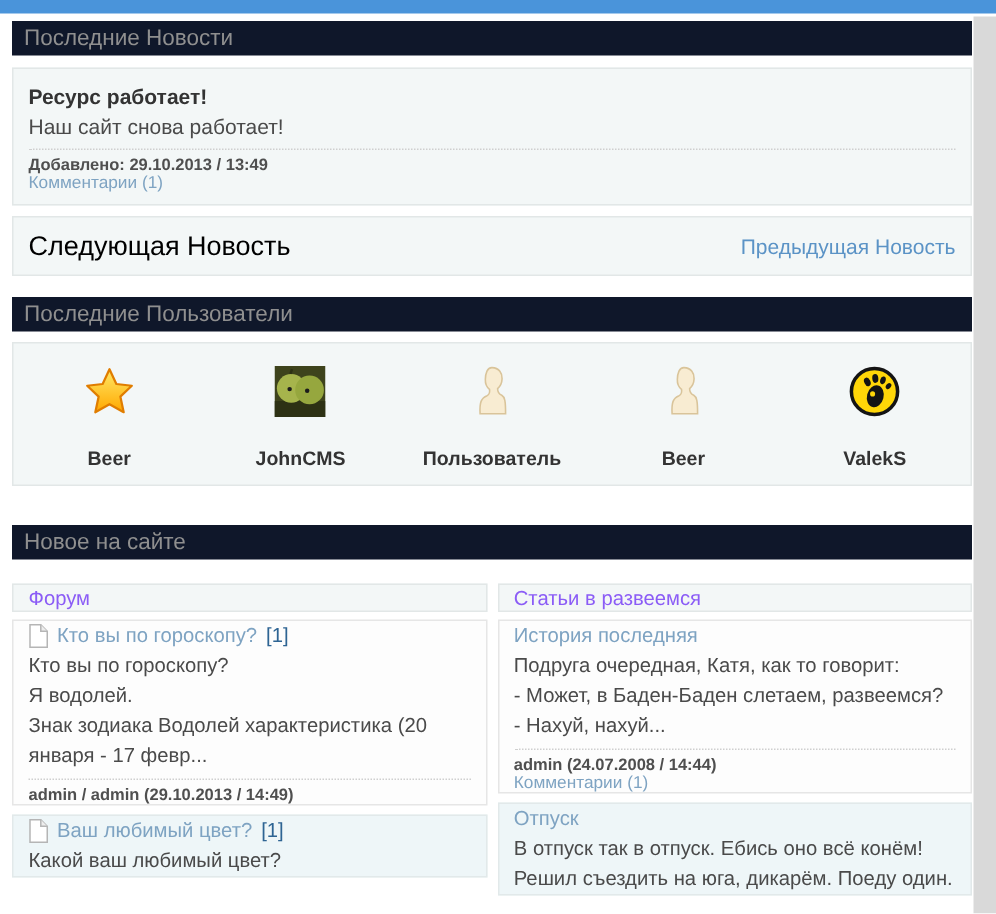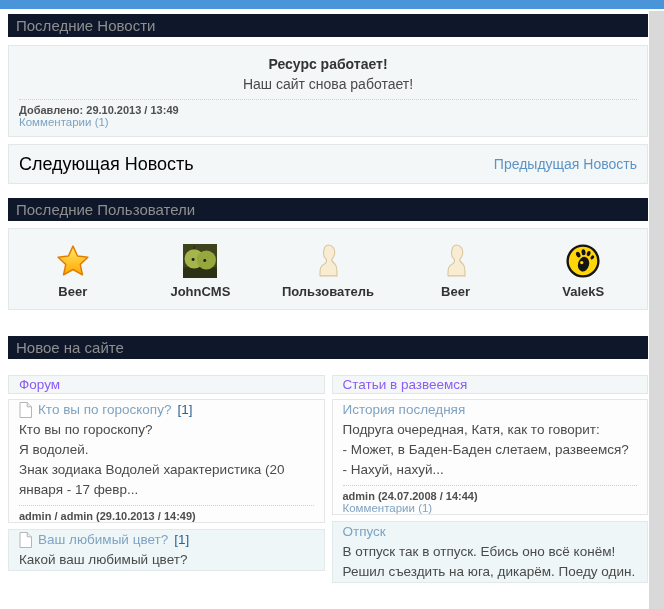--- a/index.html
+++ b/index.html
@@ -13,39 +13,39 @@
   .scrollbar{position:absolute;top:11px;right:0;width:15px;bottom:0;background:#d9d9d9;}
   .content{margin:0 16px 0 8px;width:640px;}
 
   .section-title{
     margin-top:5px;background:#0f172a;color:#8f8f8f;
     font-size:15px;padding:4px 8px;line-height:15px;
   }
   .box{
     background:#f3f7f7;border:1px solid #e2e7e7;box-sizing:border-box;
   }
-  .news-box{margin-top:8px;padding:8px 10px;text-align:center;}
+  .news-box{margin-top:8px;padding:8px 10px;}
   .news-title{font-size:14px;font-weight:bold;color:#333;line-height:20px;}
   .news-line{font-size:14px;color:#4a4a4a;line-height:20px;}
   .meta-row{
     margin-top:5px;border-top:1px dotted #cfcfcf;padding-top:4px;
     display:flex;justify-content:space-between;align-items:baseline;flex-direction:column;
   }
   .meta-text{font-size:11px;font-weight:bold;color:#4f4f4f;}
   .comments-link{font-size:11.5px;color:var(--link_soft,#7ea3c2);text-decoration:none;cursor:pointer;}
 
   .nav-box{margin-top:7px;padding:9px 10px;display:flex;justify-content:space-between;}
   .nav-next{font-size:18px;color:#000000;line-height:20px;}
   .nav-prev{font-size:14px;color:var(--link,#5b93c6);line-height:20px;text-decoration:none;cursor:pointer;}
 
   .sec2{margin-top:14px;}
   .users-box{margin-top:7px;display:flex;padding:14px 0 10px 0;}
   .user-cell{flex:1;text-align:center;cursor:pointer;}
   .user-avatar{height:36px;display:flex;align-items:center;justify-content:center;}
-  .user-name{margin-top:5px;font-size:13px;font-weight:bold;color:#333;}
+  .user-name{margin-top:19px;font-size:13px;font-weight:bold;color:#333;}
 
   .sec3{margin-top:26px;}
   .cols{display:flex;gap:7px;margin-top:16px;align-items:flex-start;}
   .col{flex:1;min-width:0;}
   .col-header{padding:1px 10px;font-size:13.5px;color:#8b5cf6;}
   .item{
     margin-top:5px;border:1px solid #e6e6e6;background:#fdfdfd;
     padding:0 10px;box-sizing:border-box;
   }
   .item.alt{background:#eef6f8;border-color:#e2e9ea;margin-top:6px;}

